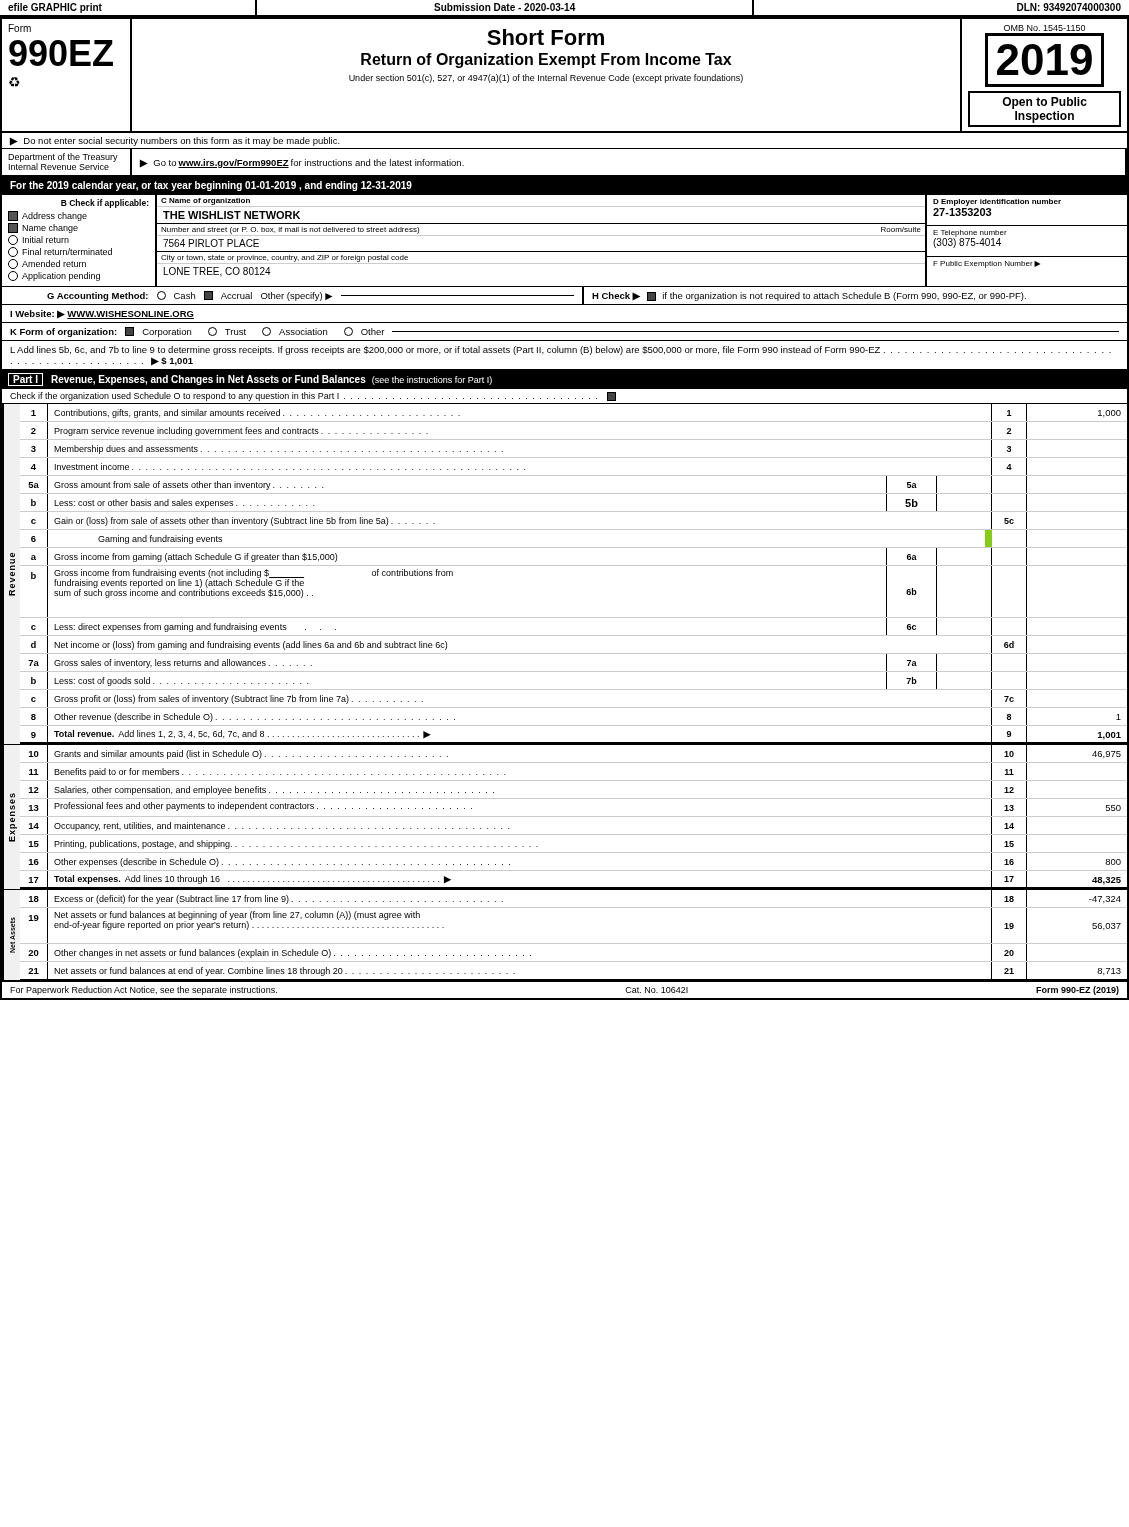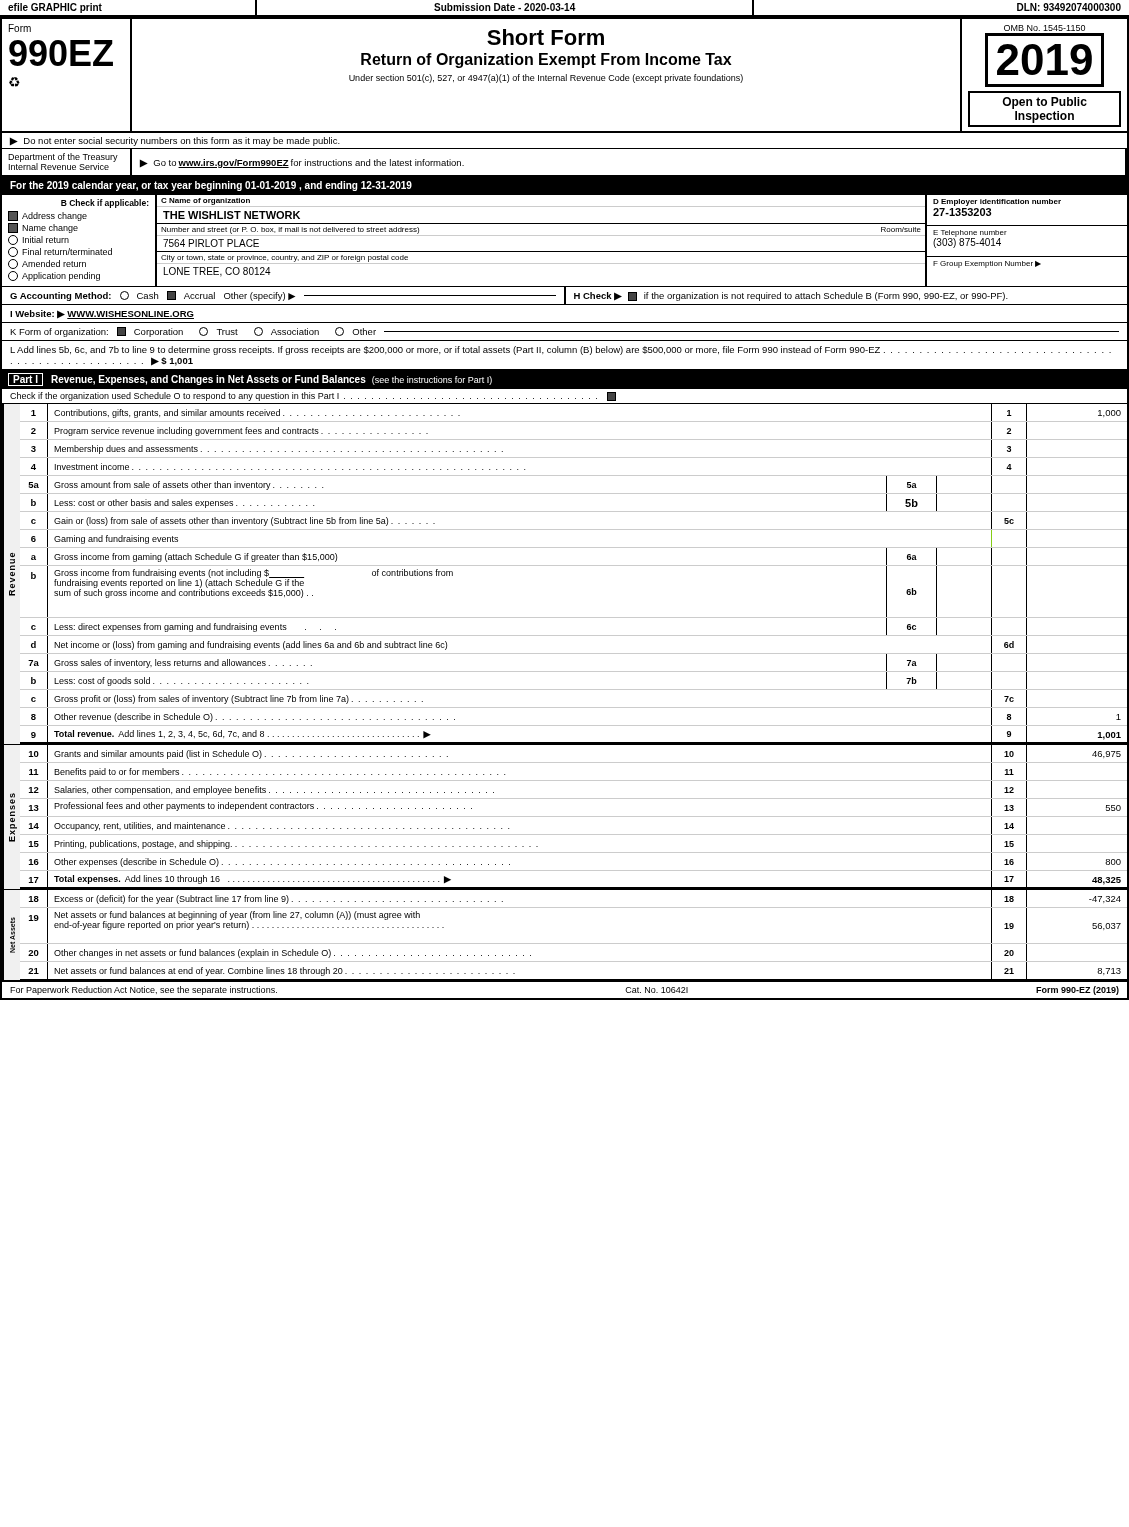--- a/index.html
+++ b/index.html
@@ -116,28 +116,28 @@
         <div style="border-bottom:1px solid #000; padding:2px 6px; flex:1;">
           <div style="font-size:8px; font-weight:bold;">D Employer identification number</div>
           <div style="font-size:11px; font-weight:bold;">27-1353203</div>
         </div>
         <div style="border-bottom:1px solid #000; padding:2px 6px; flex:1;">
           <div style="font-size:8px;">E Telephone number</div>
           <div style="font-size:10px;">(303) 875-4014</div>
         </div>
         <div style="padding:2px 6px; flex:1;">
           <div style="font-size:8px; display:flex; align-items:center; gap:2px;">
-            <span>F Group Exemption Number</span>
+            <span>F Public Exemption Number</span>
             <span>▶</span>
           </div>
         </div>
       </div>
     </div>
 
-    <div style="display:flex; border-bottom:1px solid #000;">
+    <div style="display:flex; border-bottom:1px solid #000;padding-left:37px;">
       <div style="flex:1; padding:3px 8px; border-right:2px solid #000; font-size:9.5px; display:flex; align-items:center; gap:8px;">
         <span style="font-weight:bold;">G Accounting Method:</span>
         <span style="width:9px; height:9px; border-radius:50%; border:1px solid #000; display:inline-block;"></span>
         <span>Cash</span>
         <span style="width:9px; height:9px; border:1px solid #000; display:inline-block; background:#444;"></span>
         <span>Accrual</span>
         <span>Other (specify) ▶</span>
         <span style="border-bottom:1px solid #000; flex:1; min-width:80px; display:inline-block;"></span>
       </div>
       <div style="flex:1; padding:3px 8px; font-size:9.5px;">
@@ -147,21 +147,21 @@
       </div>
     </div>
 
     <div style="padding:3px 8px; border-bottom:1px solid #000; font-size:9.5px;">
       <span style="font-weight:bold;">I Website: ▶</span>
       <span style="text-decoration:underline; font-weight:bold;">WWW.WISHESONLINE.ORG</span>
     </div>
 
 
     <div style="padding:3px 8px; border-bottom:1px solid #000; font-size:9.5px; display:flex; align-items:center; gap:8px;">
-      <span style="font-weight:normal;">K Form of organization:</span>
+      <span style="font-weight:bold;">K Form of organization:</span>
       <span style="width:9px; height:9px; border:1px solid #000; display:inline-block; background:#444; vertical-align:middle;"></span>
       <span> Corporation</span>
       <span style="width:9px; height:9px; border-radius:50%; border:1px solid #000; display:inline-block; vertical-align:middle; margin-left:8px;"></span>
       <span> Trust</span>
       <span style="width:9px; height:9px; border-radius:50%; border:1px solid #000; display:inline-block; vertical-align:middle; margin-left:8px;"></span>
       <span> Association</span>
       <span style="width:9px; height:9px; border-radius:50%; border:1px solid #000; display:inline-block; vertical-align:middle; margin-left:8px;"></span>
       <span> Other</span>
       <span style="border-bottom:1px solid #000; flex:1; display:inline-block;"></span>
     </div>
@@ -257,21 +257,21 @@
           <div style="flex:1; padding:2px 6px; font-size:9px; border-right:1px solid #000; display:flex; align-items:center;">
             <span>Gain or (loss) from sale of assets other than inventory (Subtract line 5b from line 5a)</span>
               <span style="letter-spacing:1px; margin-left:2px;">. . . . . . .</span>
           </div>
           <div style="width:35px; text-align:center; font-size:9px; border-right:1px solid #000; padding:2px; display:flex; align-items:center; justify-content:center; font-weight:bold;">5c</div>
           <div style="width:100px; text-align:right; padding:2px 6px; font-size:9.5px; display:flex; align-items:center; justify-content:flex-end;"></div>
         </div>
 
         <div style="display:flex; border-bottom:1px solid #ccc; align-items:stretch; min-height:18px;">
           <div style="width:28px; text-align:center; font-size:9.5px; border-right:1px solid #000; font-weight:bold; padding:2px; display:flex; align-items:center; justify-content:center;">6</div>
-          <div style="flex:1; padding:2px 6px; font-size:9px; border-right:1px solid #84cc16; display:flex; align-items:center;">
+          <div style="flex:1; padding:2px 6px; font-size:9px; border-right:7px solid #84cc16; display:flex; align-items:center;margin-left:44px;">
             <span>Gaming and fundraising events</span>
           </div>
           <div style="width:35px; text-align:center; font-size:9px; border-right:1px solid #000; padding:2px; display:flex; align-items:center; justify-content:center;"></div>
           <div style="width:100px; text-align:right; padding:2px 6px; font-size:9.5px; display:flex; align-items:center; justify-content:flex-end;"></div>
         </div>
 
         <div style="display:flex; border-bottom:1px solid #ccc; align-items:stretch; min-height:18px;">
           <div style="width:28px; text-align:center; font-size:9.5px; border-right:1px solid #000; font-weight:bold; padding:2px; display:flex; align-items:center; justify-content:center;">a</div>
           <div style="flex:1; padding:2px 6px; font-size:9px; border-right:1px solid #000; display:flex; align-items:center;">
             <span>Gross income from gaming (attach Schedule G if greater than $15,000)</span>

